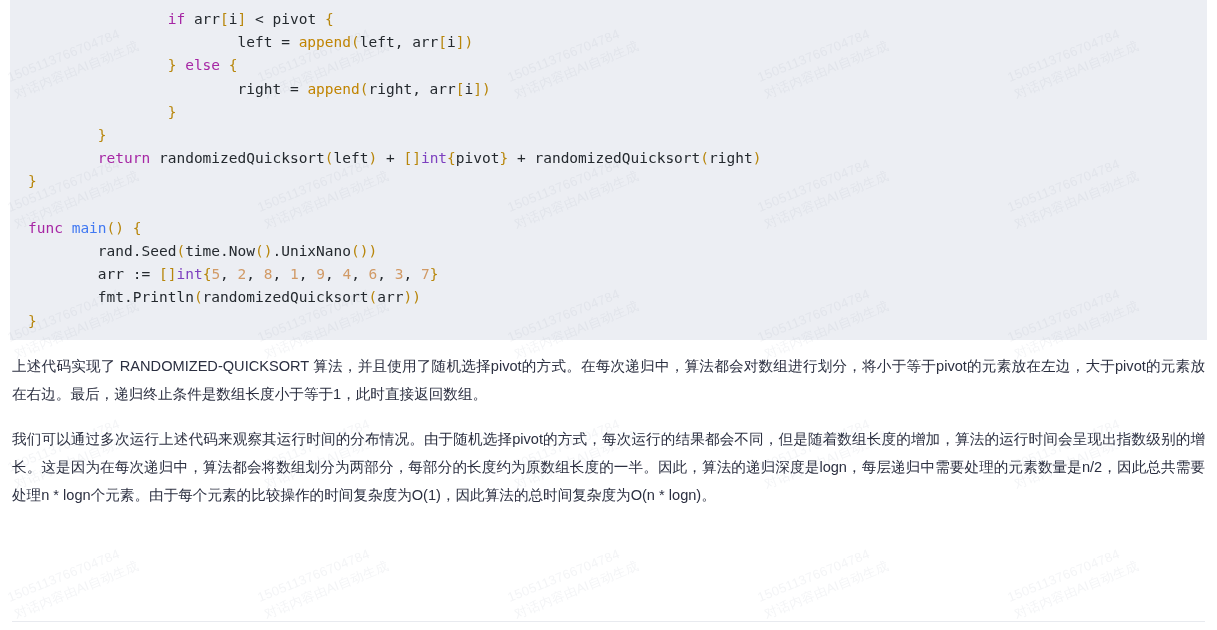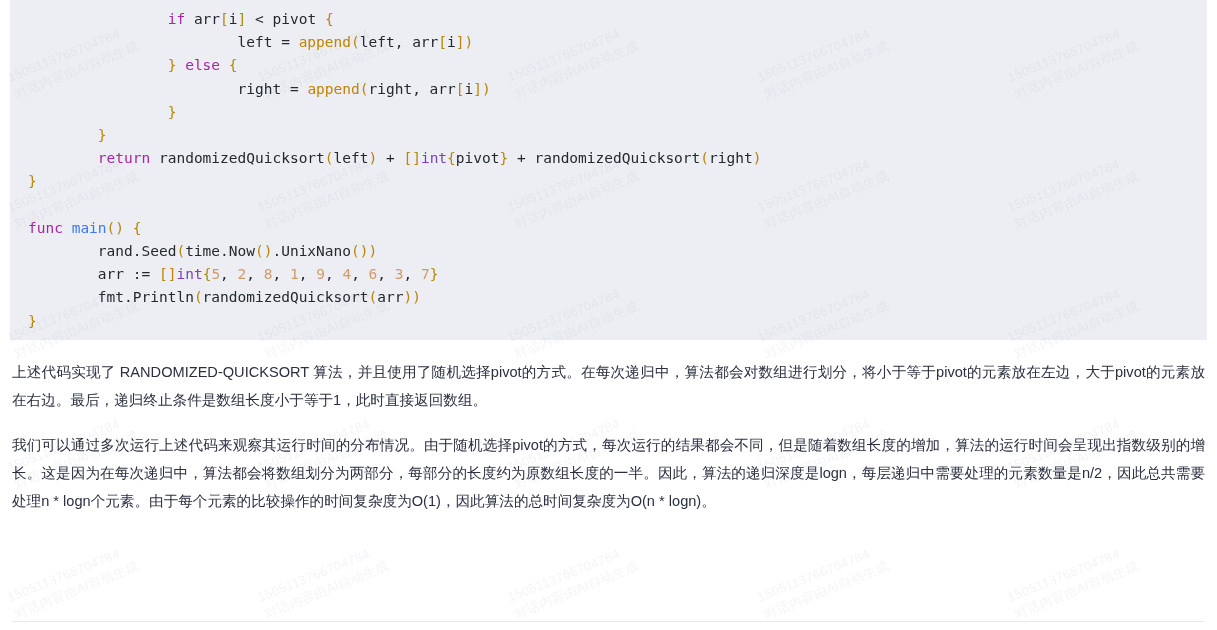--- a/index.html
+++ b/index.html
@@ -84,21 +84,21 @@
     padding: 0 2px;
     color: #2b2f40;
     font-size: 14.6px;
     line-height: 28px;
     text-align: justify;
     text-justify: inter-character;
     font-family: "Liberation Sans", "DejaVu Sans", sans-serif;
     word-break: break-all;
   }
   .para + .para { margin-top: 17px; }
-  #p1 { margin-top: 18px; }
+  #p1 { margin-top: 12px; }
 
   .bottom-rule {
     position: absolute;
     left: 12px;
     right: 12px;
     bottom: 8px;
     height: 1px;
     background: rgba(190,195,210,0.35);
     z-index: 1;
   }

